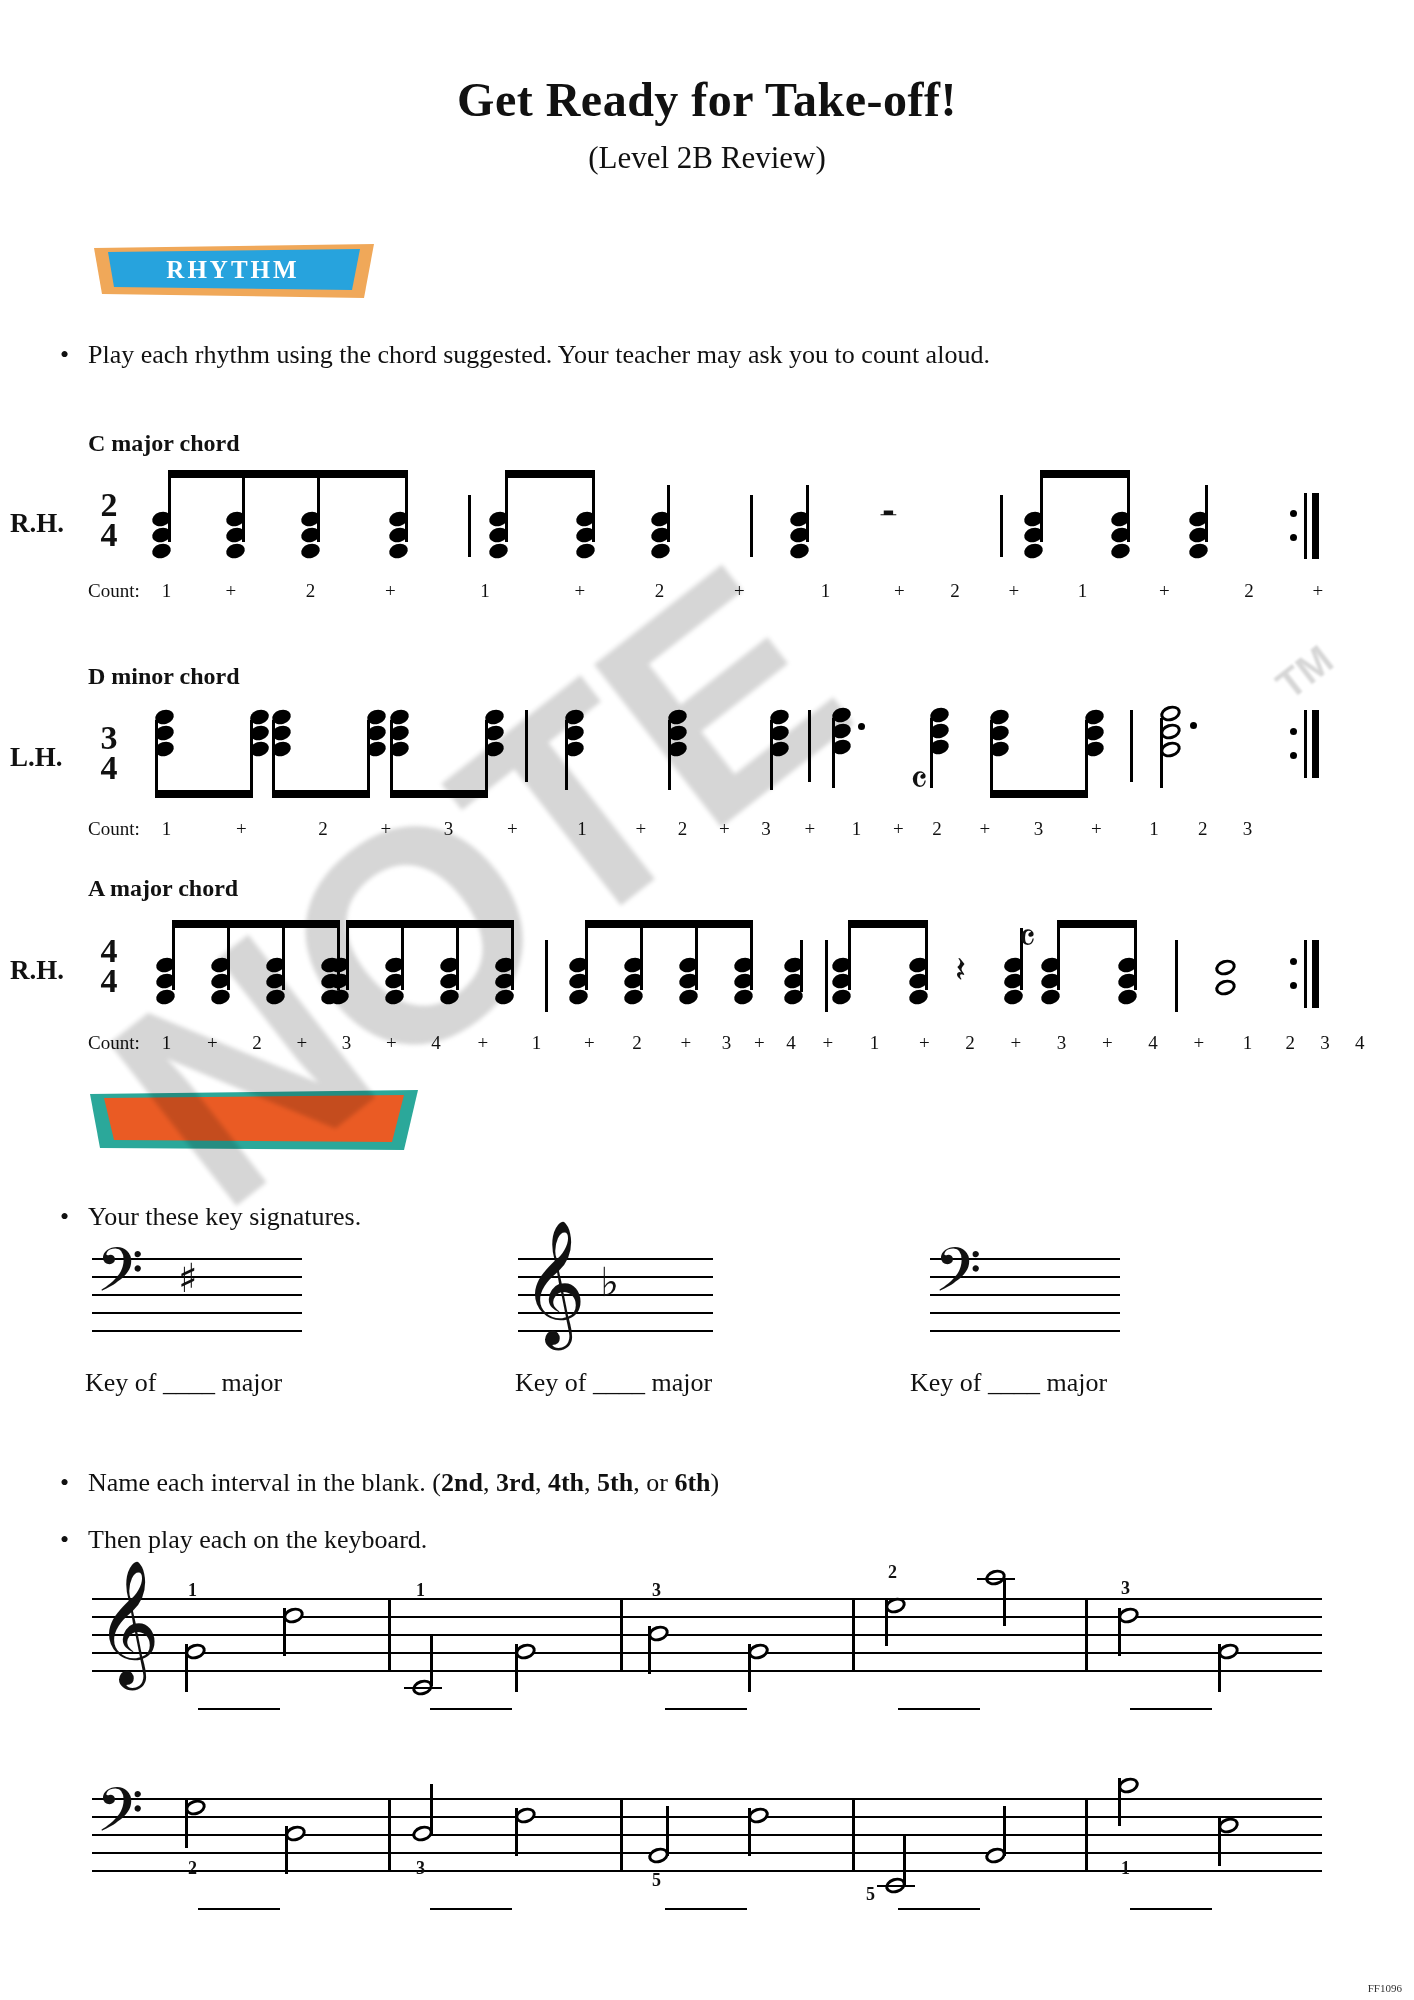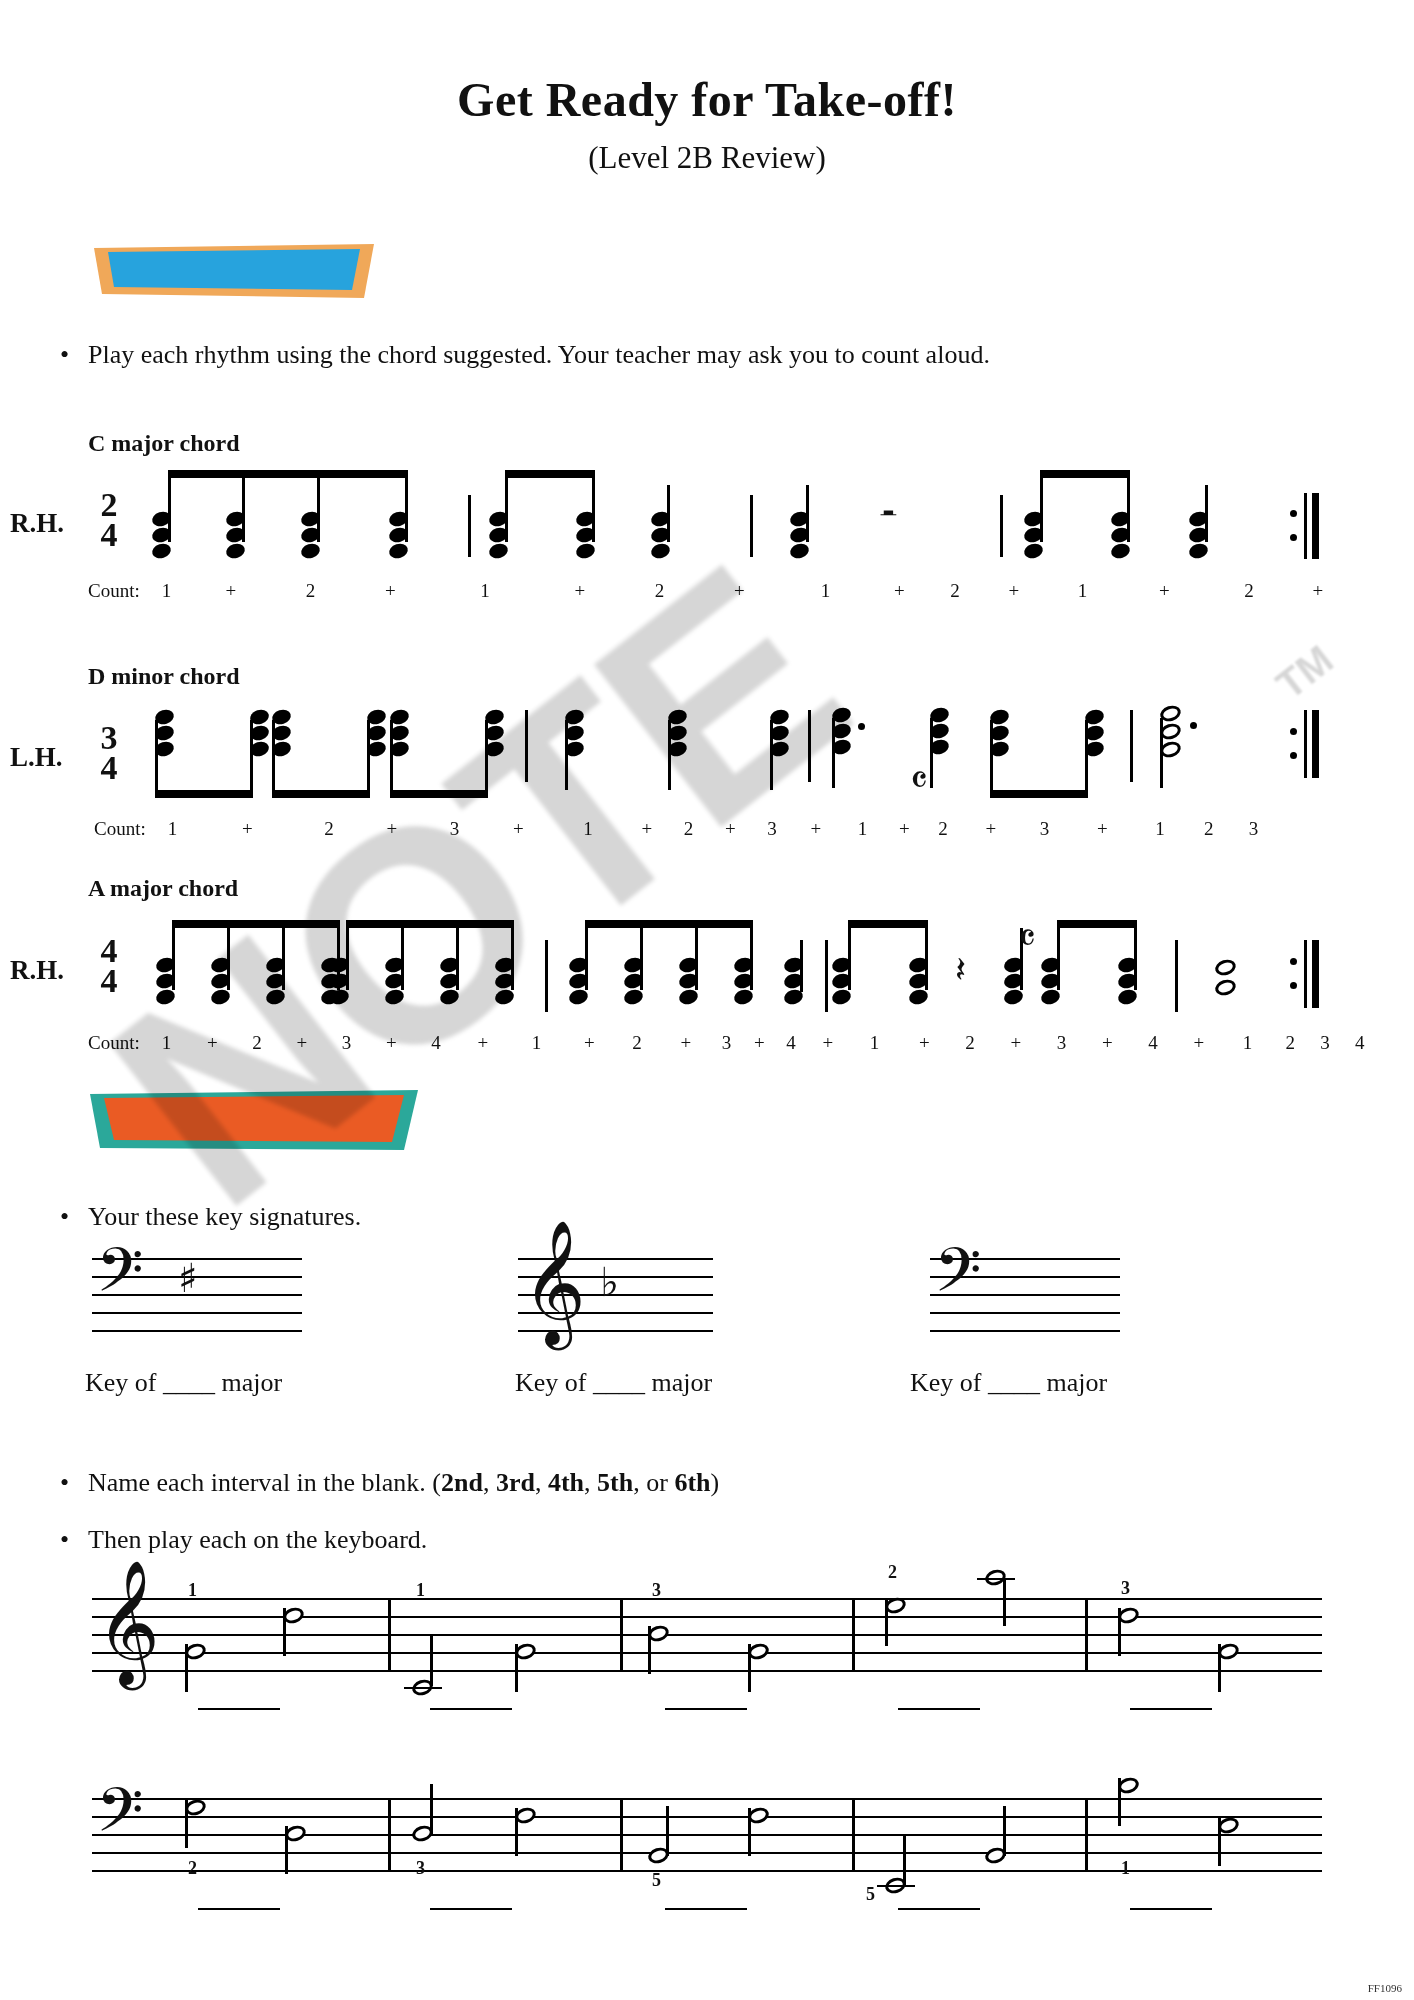--- a/index.html
+++ b/index.html
@@ -251,20 +251,21 @@
 <body>
 
 <div class="page-title">Get Ready for Take-off!</div>
 <div class="page-subtitle">(Level 2B Review)</div>
 
 <div class="banner-outer" style="left:88px; top:240px; width:290px; height:62px;">
   <svg width="290" height="62" viewBox="0 0 290 62">
     <polygon points="6,8 286,4 276,58 14,54" fill="#f0a859"></polygon>
     <polygon points="20,12 272,9 264,50 26,47" fill="#27a3dd"></polygon>
   </svg>
+  <div class="banner" style="left:0; top:5px; width:290px;">RHYTHM</div>
 </div>
 
 <div class="bullet-line" style="left:60px; top:340px;">
   <span class="dot">•</span>
   <span class="txt">Play each rhythm using the chord suggested. Your teacher may ask you to count aloud.</span>
 </div>
 
 <div class="chord-name" style="left:88px; top:430px;">C major chord</div>
 <div class="label-hand" style="left:10px; top:508px;">R.H.</div>
 <div class="timesig" style="left:92px; top:490px; width:34px;">
@@ -444,21 +445,21 @@
   <div class="nh-open" style="left:1160px; top:742px;"></div>
   <div class="stem" style="left:1160px; top:718px; height:70px;"></div>
   <div class="aug-dot" style="left:1190px; top:722px;"></div>
 
   <div class="repeat-dot" style="left:1290px; top:728px;"></div>
   <div class="repeat-dot" style="left:1290px; top:752px;"></div>
   <div class="repeat-thin" style="left:1304px; top:710px; height:68px;"></div>
   <div class="repeat-thick" style="left:1312px; top:710px; height:68px;"></div>
 </div>
 
-<div class="count-row" style="left:88px; top:818px;margin-left:6px;">
+<div class="count-row" style="left:88px; top:818px;">
   <span>Count:</span>
   <span class="cw" style="width:44px">1</span>
   <span class="cw" style="width:96px">+</span>
   <span class="cw" style="width:58px">2</span>
   <span class="cw" style="width:58px">+</span>
   <span class="cw" style="width:58px">3</span>
   <span class="cw" style="width:60px">+</span>
   <span class="cw" style="width:70px">1</span>
   <span class="cw" style="width:38px">+</span>
   <span class="cw" style="width:36px">2</span>

